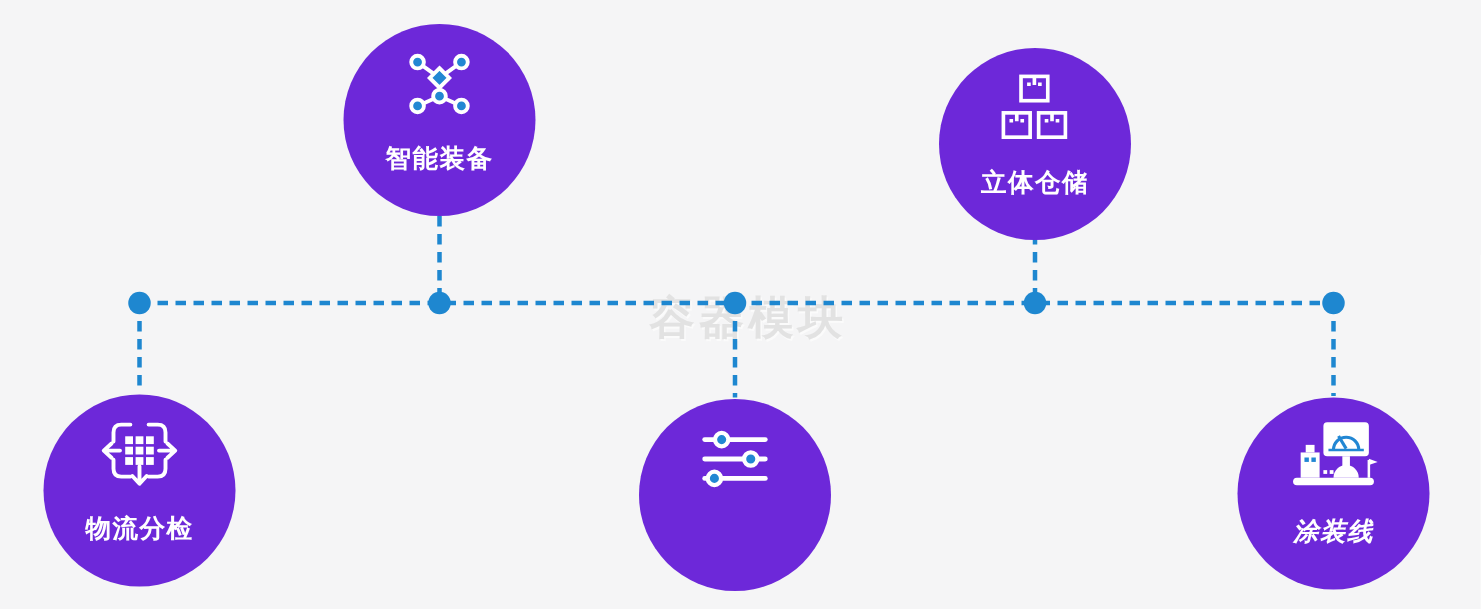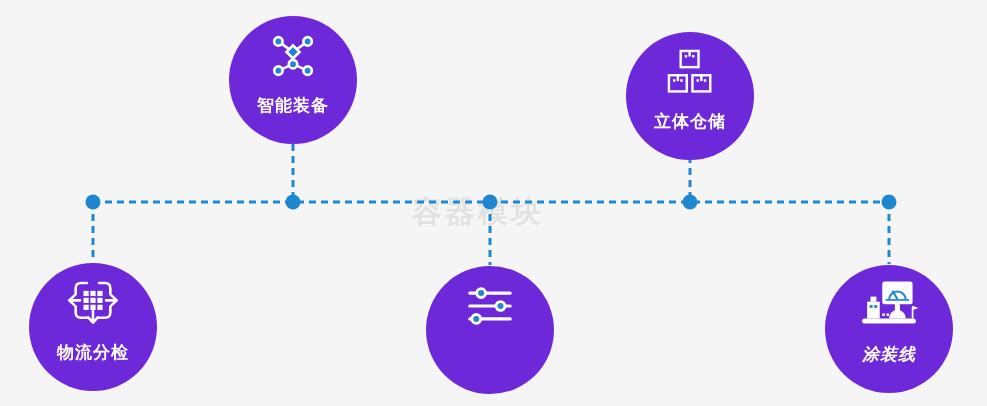--- a/index.html
+++ b/index.html
@@ -3,21 +3,21 @@
 <meta charset="utf-8">
 <style>
   * { margin:0; padding:0; box-sizing:border-box; }
   html,body { width:987px; height:406px; }
   body { font-family:"Liberation Sans","DejaVu Sans",sans-serif; }
   .stage {
     position:relative; width:987px; height:406px;
     background:#f5f5f6; overflow:hidden;
   }
   .watermark {
-    position:absolute; left:362px; top:192px; width:232px;
+    position:absolute; left:383px; top:192px; width:232px;
     text-align:center; font-size:30px; font-weight:bold;
     color:#e2e2e2; letter-spacing:3px; z-index:0;
     text-shadow:1px 1px 0 #fbfbfb; user-select:none;
   }
   svg.connectors {
     position:absolute; left:0; top:0; z-index:1;
   }
   .connectors path { stroke:#1e87d0; stroke-width:3; fill:none; stroke-dasharray:7 5; }
   .connectors circle { fill:#1e87d0; }
   .node {

